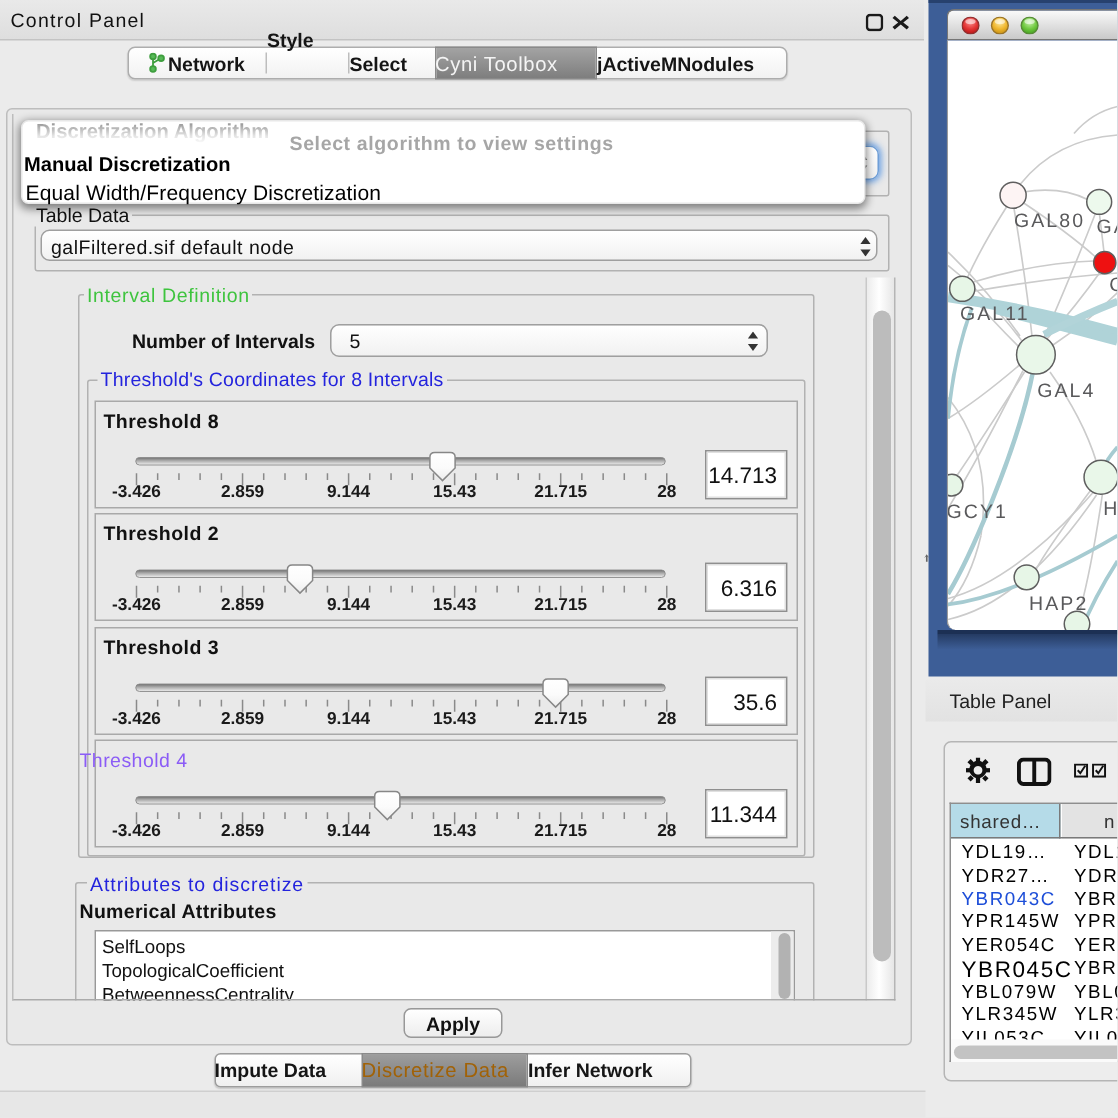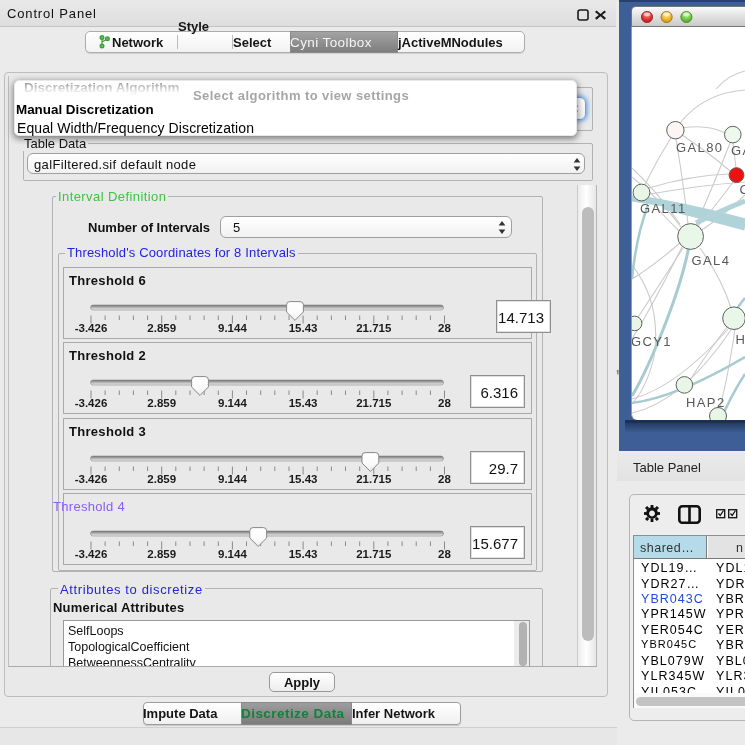--- a/index.html
+++ b/index.html
@@ -71,21 +71,21 @@
 <div class="a combo" style="left:220px;top:216px;width:292px;height:22px"></div>
 <div class="a" style="left:233px;top:220px;font-size:13px;color:#111">5</div>
 <svg class="a" style="left:498px;top:221px" width="8" height="13" viewBox="0 0 8 13">
           <path d="M4 0 L7.4 4.6 L0.6 4.6 Z" fill="#333"></path>
           <path d="M4 13 L7.4 8.4 L0.6 8.4 Z" fill="#333"></path>
         </svg>
 <div class="a group" style="left:58px;top:253px;width:479px;height:318px"></div>
 <div class="a gt" style="left:65px;top:246px;letter-spacing:0.15px;color:#2424dd">Threshold's Coordinates for 8 Intervals</div>
 
 <div class="a" style="left:63px;top:267px;width:469px;height:72px;border:1px solid #a9a9a9"></div>
-        <div class="a" style="left:69px;top:273px;font-size:13px;letter-spacing:0.3px;font-weight:bold;color:#111">Threshold 6</div>
+        <div class="a" style="left:69px;top:273px;font-size:13px;letter-spacing:0.3px;font-weight:bold;color:#111">Threshold 8</div>
         <svg class="a" style="left:63px;top:267px" width="469" height="72" viewBox="0 0 469 72">
 <defs>
             <linearGradient id="trg" x1="0" y1="0" x2="0" y2="1">
               <stop offset="0" stop-color="#6f6f6f"></stop>
               <stop offset="0.4" stop-color="#a8a8a8"></stop>
               <stop offset="0.75" stop-color="#d2d2d2"></stop>
               <stop offset="1" stop-color="#efefef"></stop>
             </linearGradient>
 <linearGradient id="thg" x1="0" y1="0" x2="0" y2="1">
               <stop offset="0" stop-color="#ffffff"></stop>
@@ -125,21 +125,21 @@
 <g font-size="11.5" font-weight="bold" fill="#1a1a1a" font-family="Liberation Sans">
             <text x="28.0" y="64.5" text-anchor="middle">-3.426</text>
             <text x="98.7" y="64.5" text-anchor="middle">2.859</text>
             <text x="169.4" y="64.5" text-anchor="middle">9.144</text>
             <text x="240.10000000000002" y="64.5" text-anchor="middle">15.43</text>
             <text x="310.8" y="64.5" text-anchor="middle">21.715</text>
             <text x="381.5" y="64.5" text-anchor="middle">28</text>
           </g>
 <path d="M223.6 45 L223.6 37.8 Q223.6 34.6 226.8 34.6 L237.2 34.6 Q240.4 34.6 240.4 37.8 L240.4 45 L232.0 53.4 Z" fill="url(#thg)" stroke="#878787" stroke-width="1"></path>
 </svg>
-        <div class="a vbox" style="left:496px;top:300px;width:55px;height:33px">14.713</div>
+        <div class="a vbox" style="left:470px;top:300px;width:55px;height:33px">14.713</div>
 <div class="a" style="left:63px;top:342px;width:469px;height:72px;border:1px solid #a9a9a9"></div>
         <div class="a" style="left:69px;top:348px;font-size:13px;letter-spacing:0.3px;font-weight:bold;color:#111">Threshold 2</div>
         <svg class="a" style="left:63px;top:342px" width="469" height="72" viewBox="0 0 469 72">
 <defs>
             <linearGradient id="trg" x1="0" y1="0" x2="0" y2="1">
               <stop offset="0" stop-color="#6f6f6f"></stop>
               <stop offset="0.4" stop-color="#a8a8a8"></stop>
               <stop offset="0.75" stop-color="#d2d2d2"></stop>
               <stop offset="1" stop-color="#efefef"></stop>
             </linearGradient>
@@ -237,21 +237,21 @@
 <g font-size="11.5" font-weight="bold" fill="#1a1a1a" font-family="Liberation Sans">
             <text x="28.0" y="64.5" text-anchor="middle">-3.426</text>
             <text x="98.7" y="64.5" text-anchor="middle">2.859</text>
             <text x="169.4" y="64.5" text-anchor="middle">9.144</text>
             <text x="240.10000000000002" y="64.5" text-anchor="middle">15.43</text>
             <text x="310.8" y="64.5" text-anchor="middle">21.715</text>
             <text x="381.5" y="64.5" text-anchor="middle">28</text>
           </g>
 <path d="M299.0 45 L299.0 37.8 Q299.0 34.6 302.2 34.6 L312.6 34.6 Q315.8 34.6 315.8 37.8 L315.8 45 L307.4 53.4 Z" fill="url(#thg)" stroke="#878787" stroke-width="1"></path>
 </svg>
-        <div class="a vbox" style="left:470px;top:451px;width:55px;height:33px">29.7</div>
+        <div class="a vbox" style="left:470px;top:451px;width:55px;height:33px">35.6</div>
 <div class="a" style="left:63px;top:493px;width:469px;height:72px;border:1px solid #a9a9a9"></div>
         <div class="a" style="left:53px;top:499px;font-size:13px;letter-spacing:0.3px;font-weight:normal;color:#8b5cf6">Threshold 4</div>
         <svg class="a" style="left:63px;top:493px" width="469" height="72" viewBox="0 0 469 72">
 <defs>
             <linearGradient id="trg" x1="0" y1="0" x2="0" y2="1">
               <stop offset="0" stop-color="#6f6f6f"></stop>
               <stop offset="0.4" stop-color="#a8a8a8"></stop>
               <stop offset="0.75" stop-color="#d2d2d2"></stop>
               <stop offset="1" stop-color="#efefef"></stop>
             </linearGradient>
@@ -293,21 +293,21 @@
 <g font-size="11.5" font-weight="bold" fill="#1a1a1a" font-family="Liberation Sans">
             <text x="28.0" y="64.5" text-anchor="middle">-3.426</text>
             <text x="98.7" y="64.5" text-anchor="middle">2.859</text>
             <text x="169.4" y="64.5" text-anchor="middle">9.144</text>
             <text x="240.10000000000002" y="64.5" text-anchor="middle">15.43</text>
             <text x="310.8" y="64.5" text-anchor="middle">21.715</text>
             <text x="381.5" y="64.5" text-anchor="middle">28</text>
           </g>
 <path d="M186.8 45 L186.8 37.8 Q186.8 34.6 190.0 34.6 L200.4 34.6 Q203.6 34.6 203.6 37.8 L203.6 45 L195.2 53.4 Z" fill="url(#thg)" stroke="#878787" stroke-width="1"></path>
 </svg>
-        <div class="a vbox" style="left:470px;top:526px;width:55px;height:33px">15.677</div>
+        <div class="a vbox" style="left:470px;top:526px;width:55px;height:33px">11.344</div>
 
 <div class="a group" style="left:50px;top:588px;width:493px;height:142px"></div>
 <div class="a gt" style="left:58px;top:583px;letter-spacing:0.62px;color:#2424dd">Attributes to discretize</div>
 <div class="a" style="left:53px;top:599.5px;font-size:13px;letter-spacing:0.2px;font-weight:bold;color:#111">Numerical Attributes</div>
 <div class="a" style="left:63px;top:620px;width:467px;height:80px;background:#fff;border:1px solid #999"></div>
 <div class="a" style="left:68px;top:622.5px;font-size:12.5px;color:#111;line-height:16.2px">SelfLoops<br>TopologicalCoefficient<br>BetweennessCentrality<br>NeighborhoodConnectivity</div>
 <div class="a" style="left:514px;top:621px;width:15px;height:78px;background:#ececec"></div>
 <div class="a" style="left:518.5px;top:621.5px;width:8.5px;height:44px;background:#b2b2b2;border-radius:4px"></div>
 
 </div>
@@ -322,21 +322,21 @@
 <div class="a" style="left:14px;top:80px;width:563px;height:56px;background:#fff;border-radius:5px;box-shadow:0 2px 6px 1px rgba(0,0,0,.45);border:1px solid #e8e8e8"></div>
 <div class="a" style="left:24px;top:79.5px;font-size:13.5px;font-weight:bold;background:linear-gradient(180deg,#8f8f8f 8%,#bbbbbb 40%,#e3e3e3 70%,#f8f8f8 100%);-webkit-background-clip:text;background-clip:text;color:transparent">Discretization Algorithm</div>
 <div class="a" style="left:193px;top:88px;font-size:13px;letter-spacing:0.42px;font-weight:bold;color:#a6a6a6">Select algorithm to view settings</div>
 <div class="a" style="left:16px;top:102px;font-size:13.4px;font-weight:bold;color:#000">Manual Discretization</div>
 <div class="a" style="left:17px;top:119.5px;font-size:14px;letter-spacing:0.1px;color:#000">Equal Width/Frequency Discretization</div>
 
 <div class="a" style="left:269px;top:672px;width:66px;height:20px;background:linear-gradient(#ffffff,#ededed);border:1px solid #989898;border-radius:5px;text-align:center;font-size:13px;font-weight:bold;color:#111;padding-top:2px">Apply</div>
 <div class="a" style="left:143px;top:702px;width:318px;height:23px;background:linear-gradient(#ffffff,#f0f0f0);border:1px solid #9d9d9d;border-radius:4px;box-shadow:0 1px 1px rgba(0,0,0,.15)"></div>
 <div class="a" style="left:241px;top:702px;width:111px;height:23px;background:linear-gradient(#9d9d9d,#7b7b7b);border:1px solid #8a8a8a"></div>
 <div class="a tseg" style="left:143px;top:706px;width:98px">Impute Data</div>
-<div class="a tseg" style="left:241px;top:706px;width:111px;color:#15803d;font-weight:bold;font-size:13.5px;letter-spacing:0.45px">Discretize Data</div>
+<div class="a tseg" style="left:241px;top:706px;width:111px;color:#a16207;font-weight:normal;font-size:13.5px;letter-spacing:0.45px">Discretize Data</div>
 <div class="a tseg" style="left:352px;top:706px;width:109px">Infer Network</div>
 <div class="a" style="left:0;top:727px;width:617px;height:1px;background:#cfcfcf"></div>
 <div class="a" style="left:0;top:728px;width:617px;height:17px;background:#e7e7e7"></div>
 
 <div class="a" style="left:619px;top:0;width:126px;height:451px;background:#3d5e97"></div>
 <div class="a" style="left:619px;top:0;width:126px;height:2px;background:#27416e"></div>
 <div class="a" style="left:625px;top:420px;width:120px;height:3px;background:#1c3054"></div>
 <div class="a" style="left:625px;top:423px;width:120px;height:10px;background:linear-gradient(rgba(18,32,58,.55),rgba(61,94,151,0))"></div>
 <div class="a" style="left:631px;top:6px;width:114px;height:21px;background:linear-gradient(#fafafa,#c9c9c9);border:1px solid #767676;border-right:none;border-radius:5px 0 0 0"></div>
 <svg class="a" style="left:641px;top:11px" width="52" height="12" viewBox="0 0 52 12">
@@ -466,21 +466,21 @@
 <div class="a" style="left:641px;top:561.0px;font-size:12.5px;letter-spacing:1.05px;color:#000">YDL19…</div>
 <div class="a" style="left:716px;top:561.0px;font-size:12.5px;letter-spacing:1.05px;color:#000">YDL1</div>
 <div class="a" style="left:641px;top:576.5px;font-size:12.5px;letter-spacing:1.05px;color:#000">YDR27…</div>
 <div class="a" style="left:716px;top:576.5px;font-size:12.5px;letter-spacing:1.05px;color:#000">YDR2</div>
 <div class="a" style="left:641px;top:591.9px;font-size:12.5px;letter-spacing:1.05px;color:#1d4ed8">YBR043C</div>
 <div class="a" style="left:716px;top:591.9px;font-size:12.5px;letter-spacing:1.05px;color:#000">YBR0</div>
 <div class="a" style="left:641px;top:607.4px;font-size:12.5px;letter-spacing:1.05px;color:#000">YPR145W</div>
 <div class="a" style="left:716px;top:607.4px;font-size:12.5px;letter-spacing:1.05px;color:#000">YPR1</div>
 <div class="a" style="left:641px;top:622.9px;font-size:12.5px;letter-spacing:1.05px;color:#000">YER054C</div>
 <div class="a" style="left:716px;top:622.9px;font-size:12.5px;letter-spacing:1.05px;color:#000">YER0</div>
-<div class="a" style="left:641px;top:638.4px;font-size:11px;letter-spacing:1.05px;color:#000">YBR045C</div>
+<div class="a" style="left:641px;top:638.4px;font-size:15px;letter-spacing:1.05px;color:#000">YBR045C</div>
 <div class="a" style="left:716px;top:638.4px;font-size:12.5px;letter-spacing:1.05px;color:#000">YBR0</div>
 <div class="a" style="left:641px;top:653.8px;font-size:12.5px;letter-spacing:1.05px;color:#000">YBL079W</div>
 <div class="a" style="left:716px;top:653.8px;font-size:12.5px;letter-spacing:1.05px;color:#000">YBL0</div>
 <div class="a" style="left:641px;top:669.3px;font-size:12.5px;letter-spacing:1.05px;color:#000">YLR345W</div>
 <div class="a" style="left:716px;top:669.3px;font-size:12.5px;letter-spacing:1.05px;color:#000">YLR3</div>
 <div class="a" style="left:641px;top:684.8px;font-size:12.5px;letter-spacing:1.05px;color:#000">YIL053C</div>
 <div class="a" style="left:716px;top:684.8px;font-size:12.5px;letter-spacing:1.05px;color:#000">YIL0</div>
 
 <div class="a" style="left:634px;top:692.5px;width:111px;height:15px;background:#fafafa"></div>
 <div class="a" style="left:636px;top:696.5px;width:115px;height:9px;background:#c3c3c3;border-radius:4.5px"></div>

